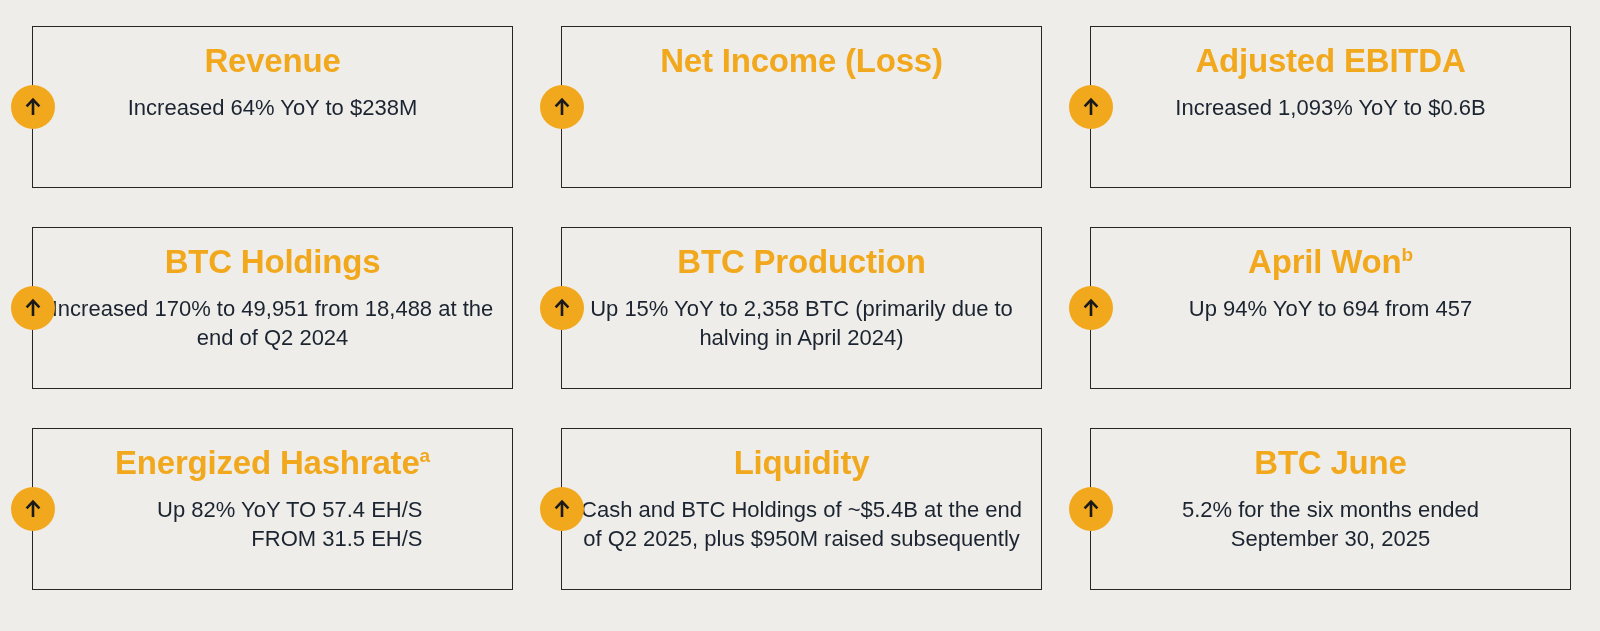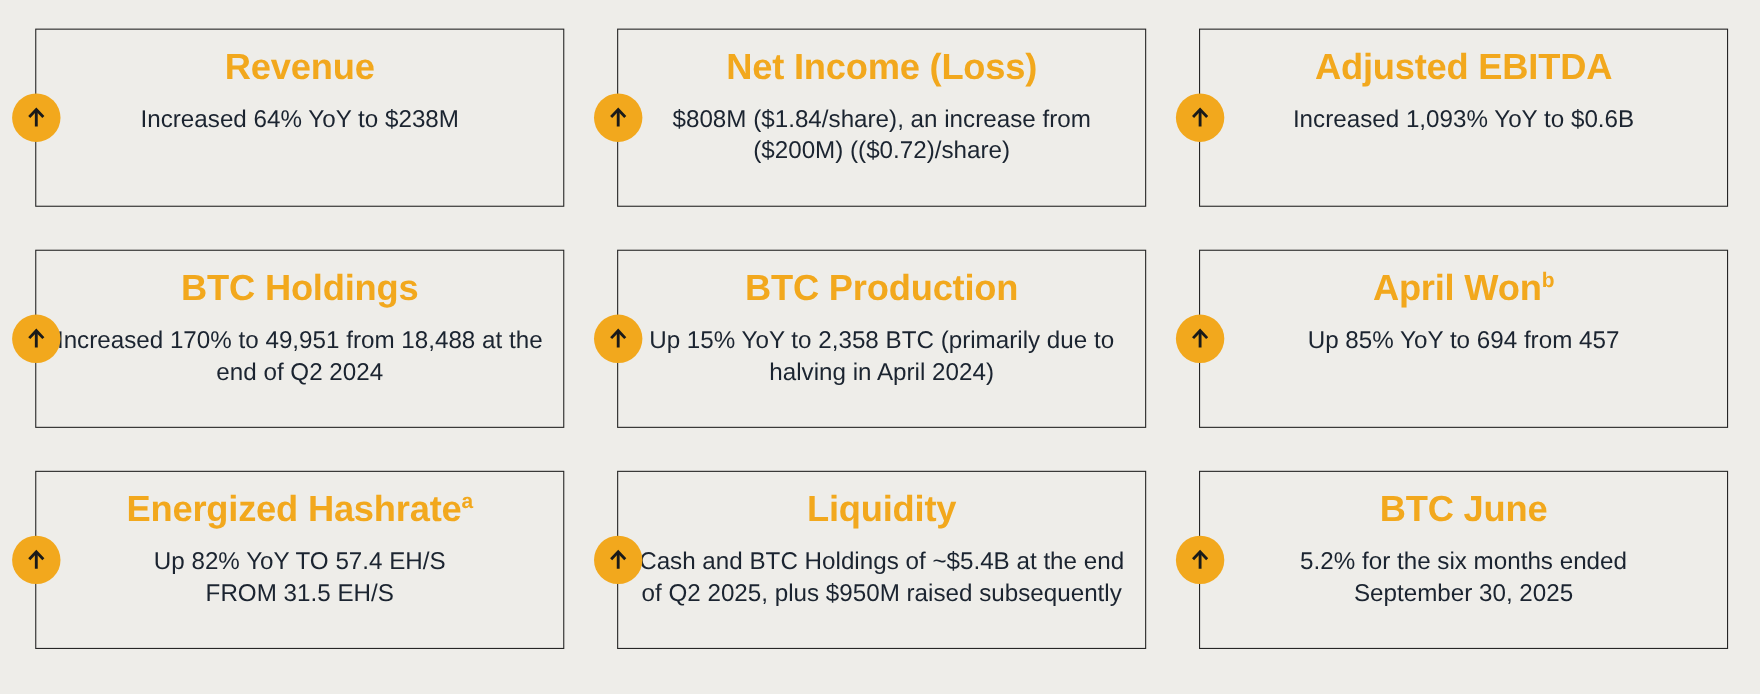--- a/index.html
+++ b/index.html
@@ -106,21 +106,20 @@
     <div class="card">
       <div class="badge">
         <svg width="22" height="22" viewBox="0 0 22 22" aria-hidden="true">
           <path d="M11 19 L11 5" stroke="#1A1A1A" stroke-width="2.6" fill="none"></path>
           <path d="M4.6 10.4 L11 3.6 L17.4 10.4" stroke="#1A1A1A" stroke-width="2.6" fill="none" stroke-linejoin="miter"></path>
         </svg>
       </div>
       <div class="card-title">
         <span>Net Income (Loss)</span>
       </div>
-      <div class="card-body wide">$808M ($1.84/share), an increase from ($200M) (($0.72)/share)</div>
     </div>
 
     <div class="card">
       <div class="badge">
         <svg width="22" height="22" viewBox="0 0 22 22" aria-hidden="true">
           <path d="M11 19 L11 5" stroke="#1A1A1A" stroke-width="2.6" fill="none"></path>
           <path d="M4.6 10.4 L11 3.6 L17.4 10.4" stroke="#1A1A1A" stroke-width="2.6" fill="none" stroke-linejoin="miter"></path>
         </svg>
       </div>
       <div class="card-title">
@@ -158,34 +157,34 @@
     <div class="card">
       <div class="badge">
         <svg width="22" height="22" viewBox="0 0 22 22" aria-hidden="true">
           <path d="M11 19 L11 5" stroke="#1A1A1A" stroke-width="2.6" fill="none"></path>
           <path d="M4.6 10.4 L11 3.6 L17.4 10.4" stroke="#1A1A1A" stroke-width="2.6" fill="none" stroke-linejoin="miter"></path>
         </svg>
       </div>
       <div class="card-title">
         <span>April Won</span><span class="sup">b</span>
       </div>
-      <div class="card-body">Up 85% YoY to 694 from 457</div>
+      <div class="card-body">Up 94% YoY to 694 from 457</div>
     </div>
 
     <div class="card">
       <div class="badge">
         <svg width="22" height="22" viewBox="0 0 22 22" aria-hidden="true">
           <path d="M11 19 L11 5" stroke="#1A1A1A" stroke-width="2.6" fill="none"></path>
           <path d="M4.6 10.4 L11 3.6 L17.4 10.4" stroke="#1A1A1A" stroke-width="2.6" fill="none" stroke-linejoin="miter"></path>
         </svg>
       </div>
       <div class="card-title">
         <span>Energized Hashrate</span><span class="sup">a</span>
       </div>
-      <div class="card-body" style="max-width:300px;">Up 82% YoY TO 57.4 EH/S FROM 31.5 EH/S</div>
+      <div class="card-body" style="max-width:300px;text-align:right;">Up 82% YoY TO 57.4 EH/S FROM 31.5 EH/S</div>
     </div>
 
     <div class="card">
       <div class="badge">
         <svg width="22" height="22" viewBox="0 0 22 22" aria-hidden="true">
           <path d="M11 19 L11 5" stroke="#1A1A1A" stroke-width="2.6" fill="none"></path>
           <path d="M4.6 10.4 L11 3.6 L17.4 10.4" stroke="#1A1A1A" stroke-width="2.6" fill="none" stroke-linejoin="miter"></path>
         </svg>
       </div>
       <div class="card-title">

